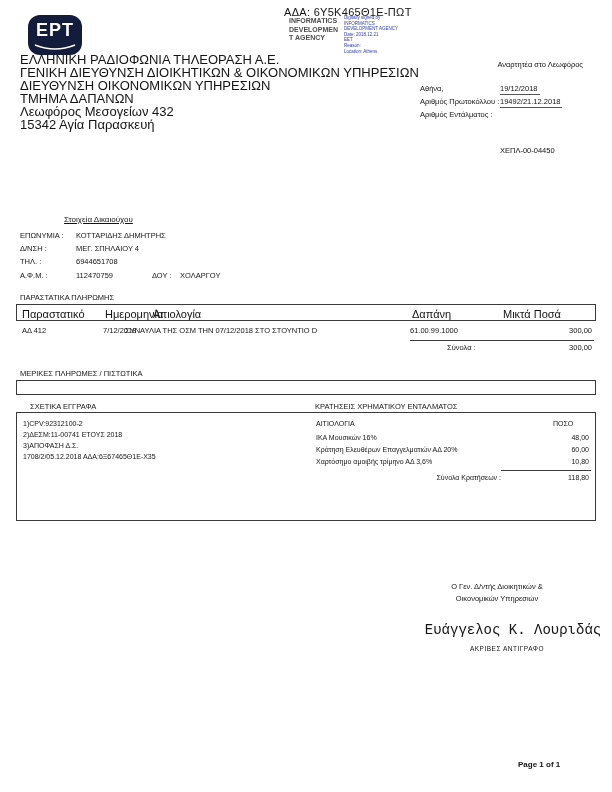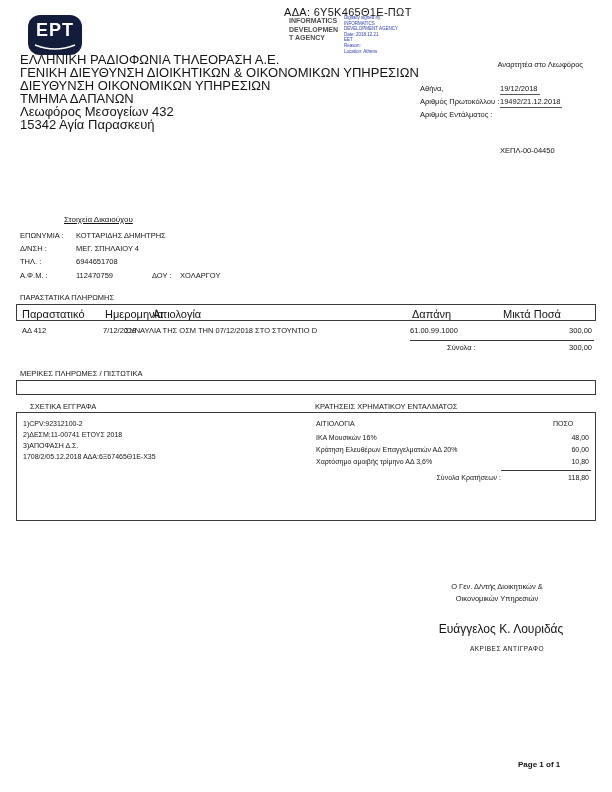--- a/index.html
+++ b/index.html
@@ -62,21 +62,21 @@
   .d-tot-v{left:512px;top:61px;width:60px;text-align:right;}
   
   .final-box{left:16px;top:524px;width:578px;height:27px;border:1px solid #3a3a3a;}
   .f-rule{position:absolute;left:421px;top:5px;width:80px;border-top:1px solid #3a3a3a;height:0;}
   .f-label{position:absolute;left:324px;top:8px;font-size:8.5px;font-style:italic;}
   .f-value{position:absolute;left:434px;top:8px;font-size:8.5px;font-style:italic;}
   
   .sign-block{left:407px;top:582px;width:180px;text-align:center;font-size:7.5px;}
   .sign-l1{position:absolute;left:0;top:0;width:180px;}
   .sign-l2{position:absolute;left:0;top:12px;width:180px;}
-  .sign-name{position:absolute;left:4px;top:40px;width:180px;font-size:12px;}
+  .sign-name{position:absolute;left:16px;top:40px;width:180px;font-size:14px;font-family:Liberation Mono, monospace;}
   .sign-cert{position:absolute;left:10px;top:63px;width:180px;font-size:6.5px;letter-spacing:0.5px;}
   .footer-page{left:518px;top:760px;font-size:8px;font-weight:600;}
 </style>
 </head>
 <body>
 
 <div class="page">
 
   <div class="abs ada">ΑΔΑ: 6Υ5Κ465Θ1Ε-ΠΩΤ</div>
 

